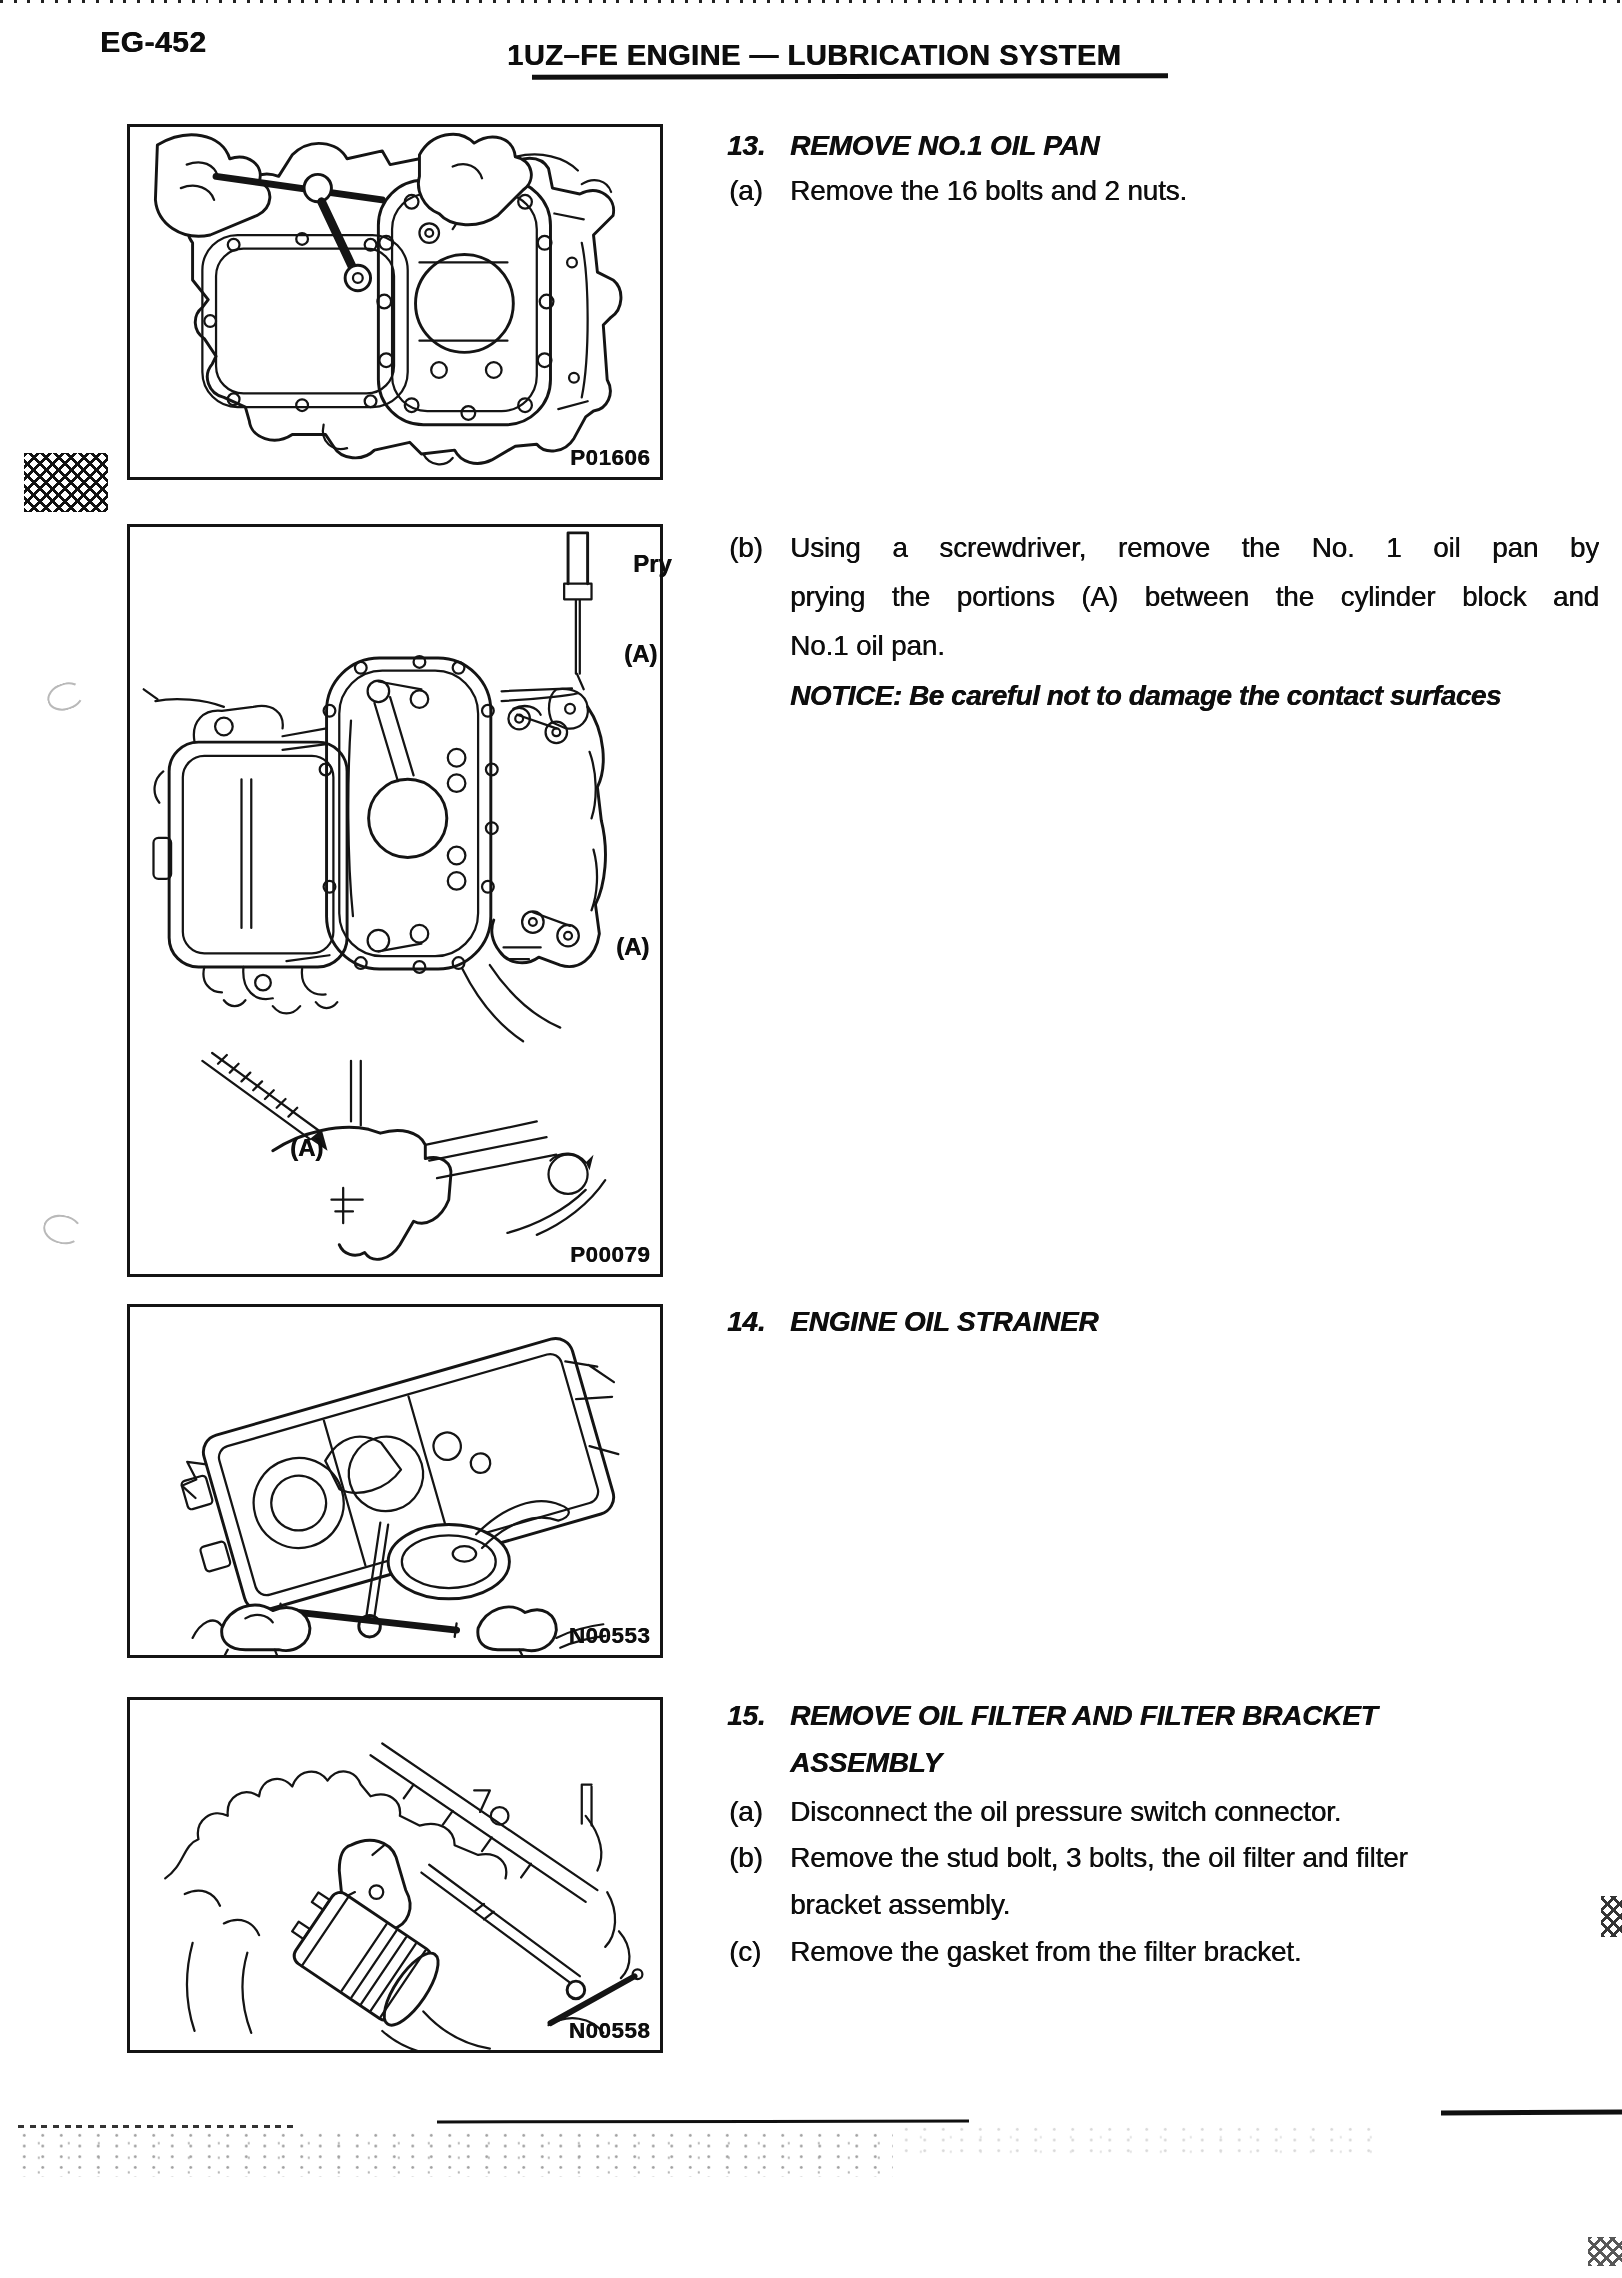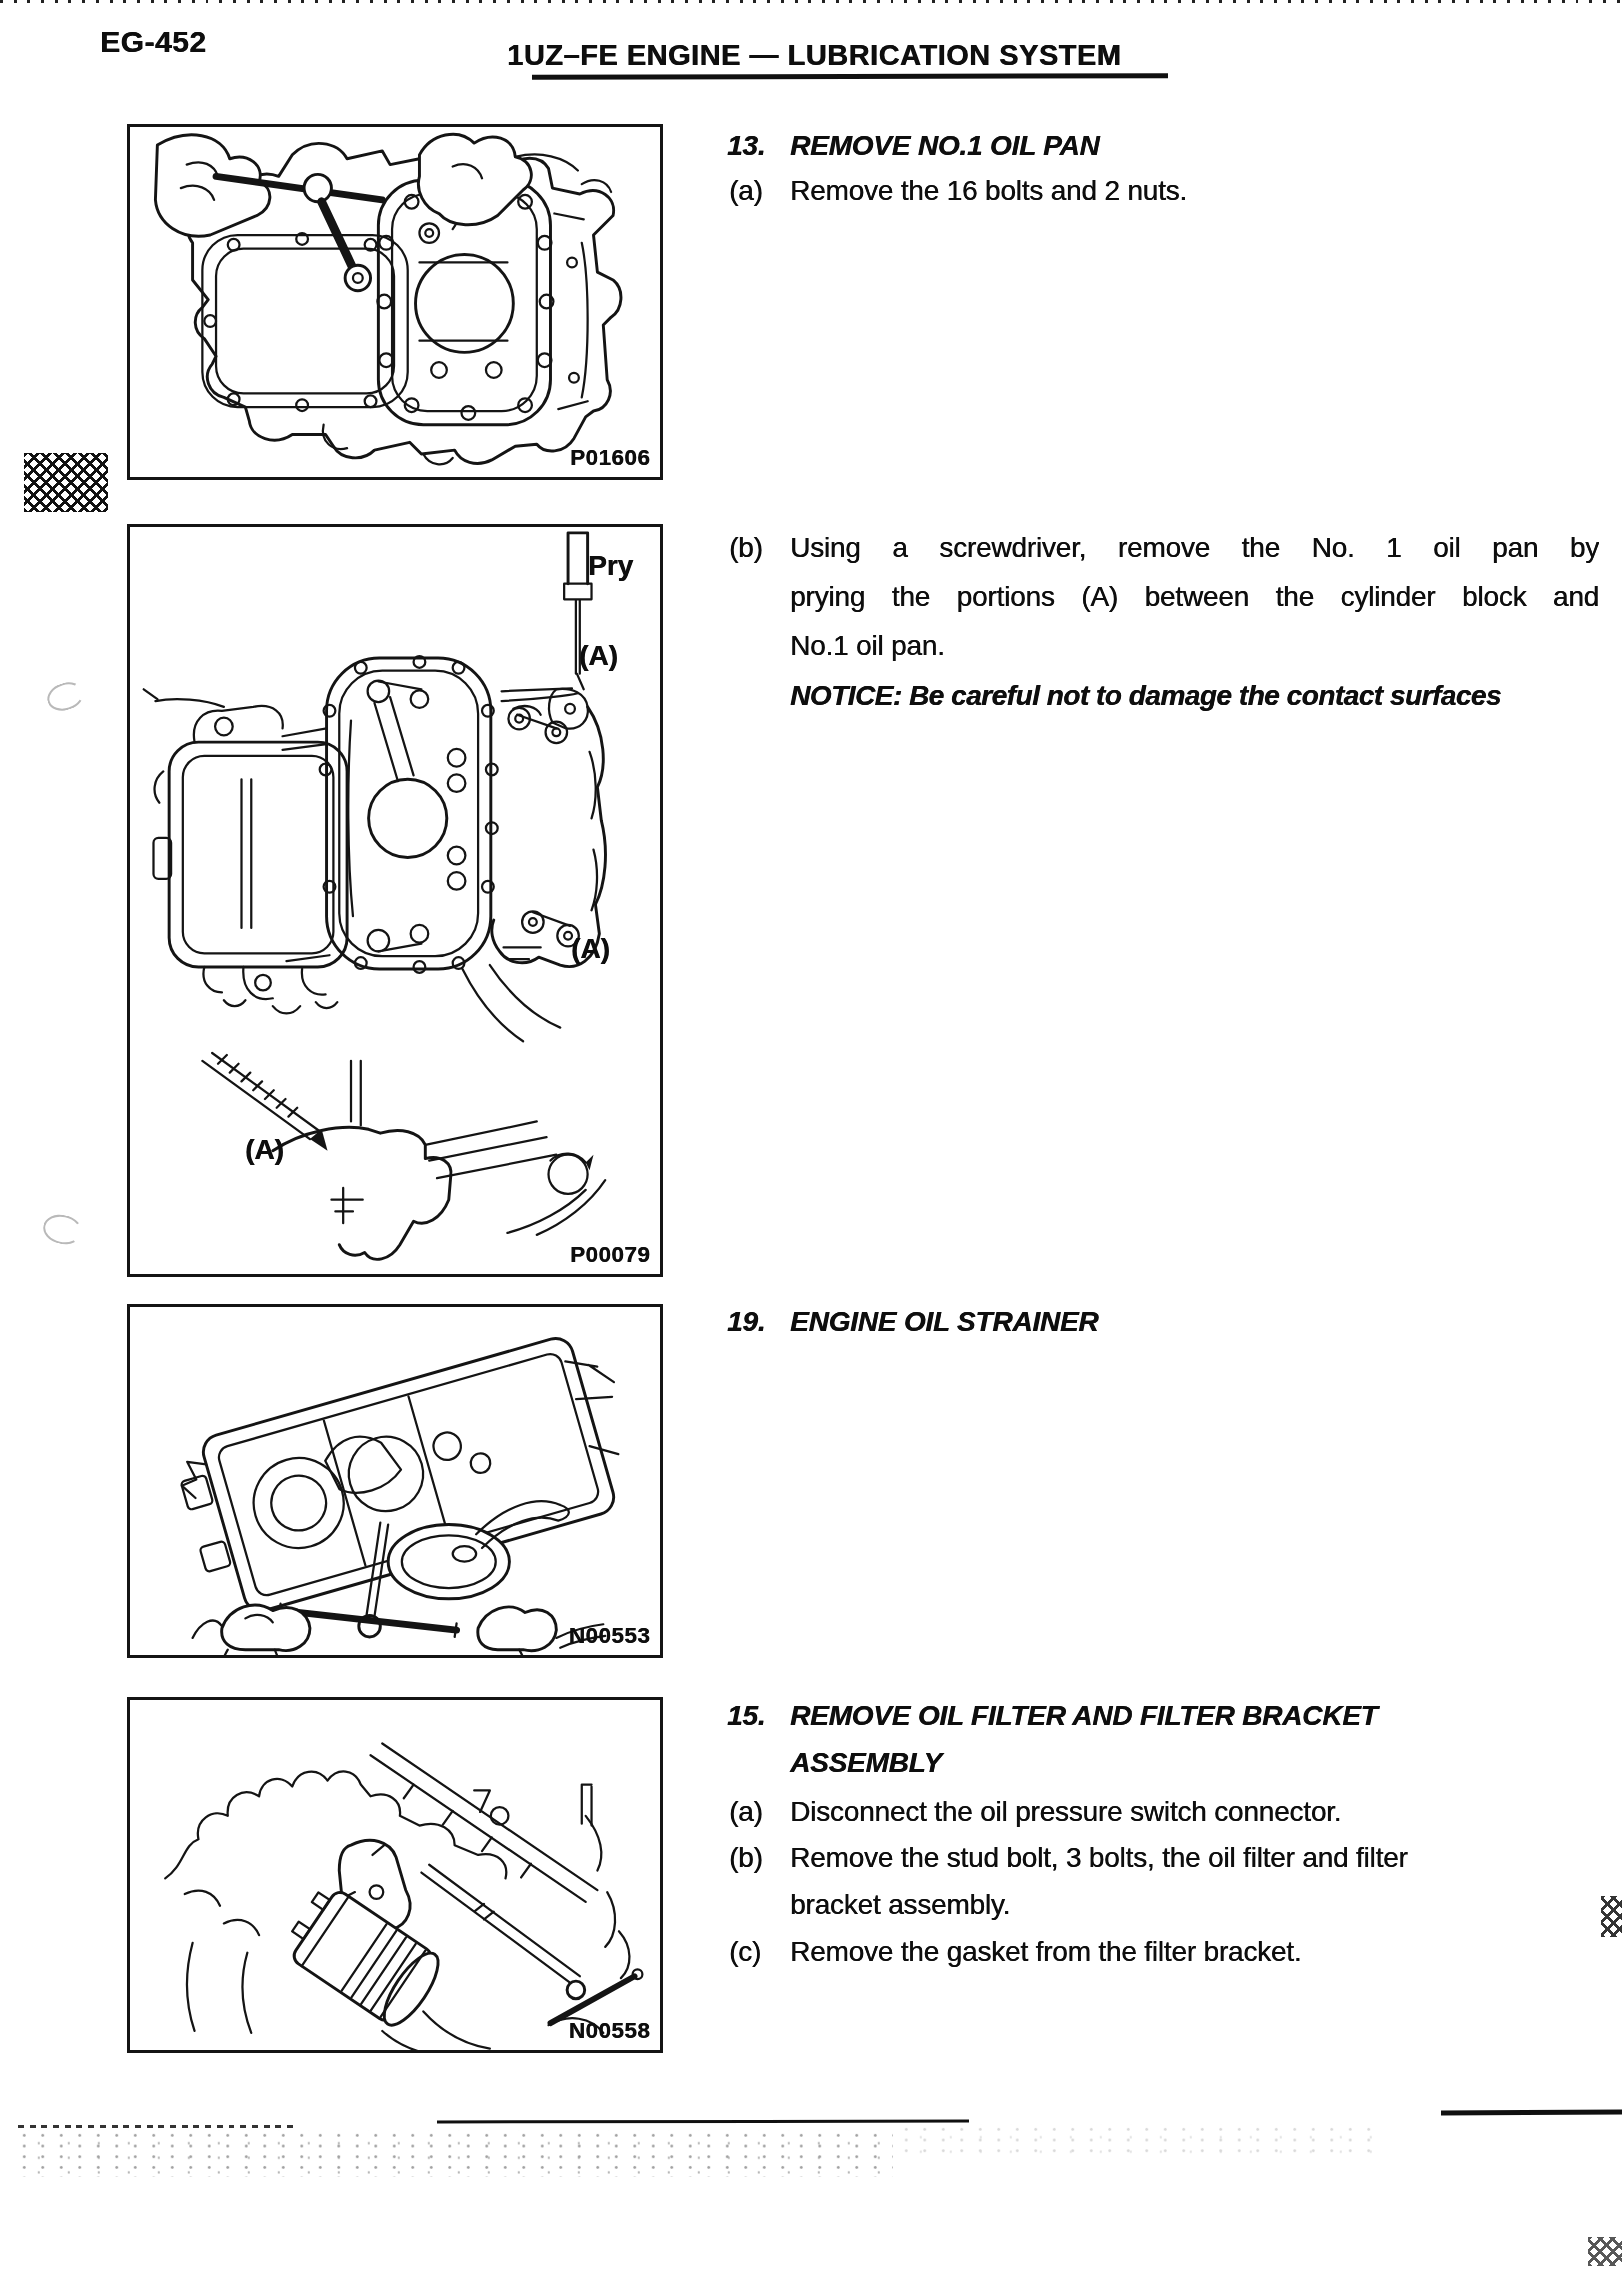--- a/index.html
+++ b/index.html
@@ -10,21 +10,21 @@
        text-shadow:0.4px 0 currentColor;}
   .bold{font-weight:700;font-style:italic;}
   .hdr{font-size:29px;font-weight:700;letter-spacing:0.5px;text-shadow:0.6px 0 currentColor;white-space:nowrap;}
   .jwrap{width:809px;}
   .jl{white-space:normal;text-align:justify;text-align-last:justify;height:49px;overflow:hidden;}
   .lastl{white-space:nowrap;}
   .figbox{position:absolute;left:127px;width:536px;border:3.9px solid #141414;background:#fff;box-sizing:border-box;}
   .figbox svg{position:absolute;left:0;top:0;width:100%;height:100%;}
   .figcode{position:absolute;right:9.8px;bottom:5.9px;font-size:22.4px;font-weight:700;
            letter-spacing:0.5px;text-shadow:0.4px 0 currentColor;}
-  .flabel{position:absolute;font-size:28px;font-weight:600;text-shadow:0.4px 0 currentColor;white-space:nowrap;}
+  .flabel{position:absolute;font-size:24px;font-weight:600;text-shadow:0.4px 0 currentColor;white-space:nowrap;margin-left:45px;}
   .ln{fill:none;stroke:#141414;stroke-width:3;stroke-linecap:round;stroke-linejoin:round;}
   .ln2{fill:none;stroke:#141414;stroke-width:2.3;stroke-linecap:round;stroke-linejoin:round;}
   .fw{fill:#ffffff;stroke:#141414;stroke-width:3;stroke-linejoin:round;}
   .fb{fill:#141414;stroke:none;}
   .rule{background:#101010;}
   .tab{background:
     repeating-linear-gradient(45deg,#111 0 2.9px,rgba(0,0,0,0) 2.9px 8.8px),
     repeating-linear-gradient(135deg,#111 0 2.9px,rgba(0,0,0,0) 2.9px 8.8px);}
   .topdots{background:repeating-linear-gradient(90deg,#222 0 2.9px,rgba(0,0,0,0) 2.9px 13.7px);}
   .dashseg{background:repeating-linear-gradient(90deg,#333 0 5.9px,rgba(0,0,0,0) 5.9px 11.7px);}
@@ -253,21 +253,21 @@
   <span class="abs txt" style="left:729px;top:523px">(b)</span>
   <div class="abs txt jwrap" style="left:790px;top:523px">
     <div class="jl">Using a screwdriver, remove the No. 1 oil pan by</div>
     <div class="jl">prying the portions (A) between the cylinder block and</div>
     <div class="lastl">No.1 oil pan.</div>
   </div>
   <div class="abs txt bold" style="left:790px;top:671px;letter-spacing:-0.5px">
     <div>NOTICE: Be careful not to damage the contact surfaces</div>
   </div>
 
-  <span class="abs txt bold" style="left:727px;top:1297px">19.</span>
+  <span class="abs txt bold" style="left:727px;top:1297px">14.</span>
   <span class="abs txt bold" style="left:790px;top:1297px">ENGINE OIL STRAINER</span>
 
   <span class="abs txt bold" style="left:727px;top:1691px">15.</span>
   <span class="abs txt bold" style="left:790px;top:1691px">REMOVE OIL FILTER AND FILTER BRACKET</span>
   <span class="abs txt bold" style="left:790px;top:1738px">ASSEMBLY</span>
 
   <span class="abs txt" style="left:729px;top:1787px">(a)</span>
   <span class="abs txt" style="left:790px;top:1787px">Disconnect the oil pressure switch connector.</span>
 
   <span class="abs txt" style="left:729px;top:1833px">(b)</span>

